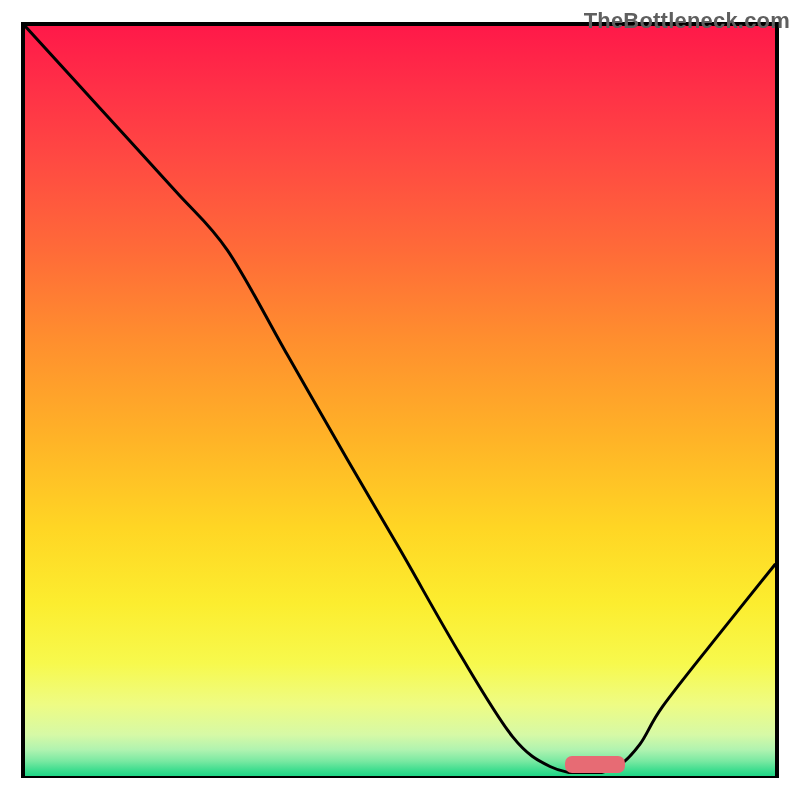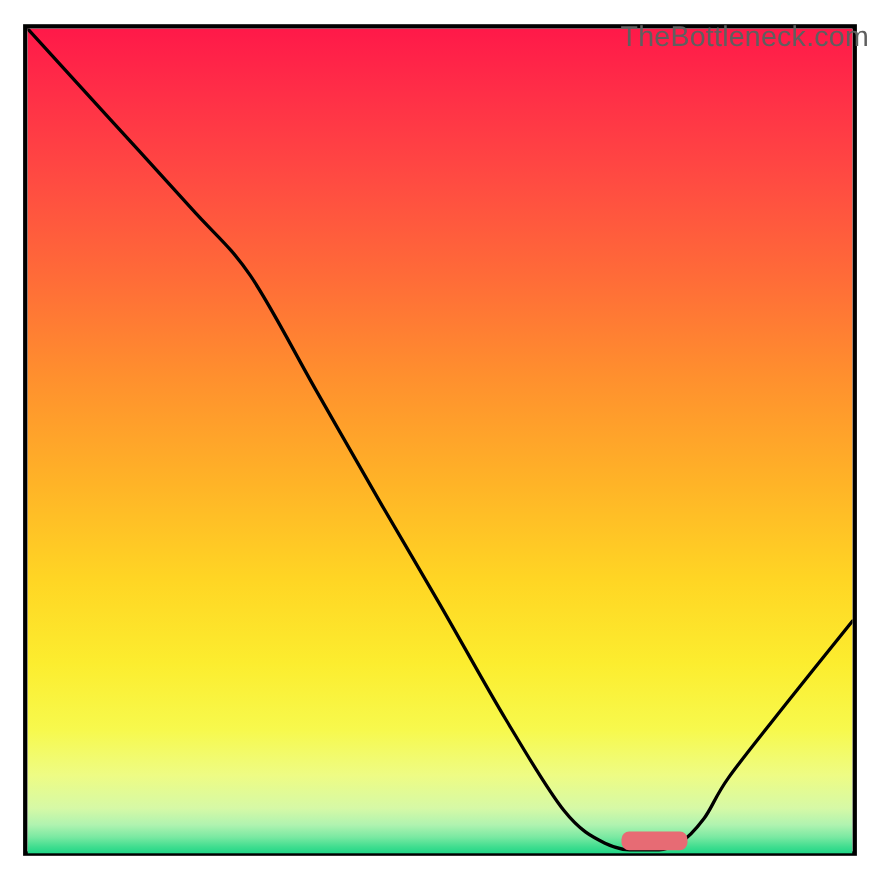--- a/index.html
+++ b/index.html
@@ -6,24 +6,24 @@
     margin: 0;
     padding: 0;
     width: 800px;
     height: 800px;
     background: #ffffff;
     font-family: Arial, Helvetica, sans-serif;
     overflow: hidden;
   }
   .watermark {
     position: absolute;
-    top: 18px;
+    top: 8px;
     right: 10px;
-    font-size: 26px;
-    font-weight: 400;
+    font-size: 22px;
+    font-weight: 700;
     color: #5f5f5f;
     letter-spacing: 0.2px;
     z-index: 10;
   }
   .plot-frame {
     position: absolute;
     left: 21px;
     top: 22px;
     width: 758px;
     height: 756px;

